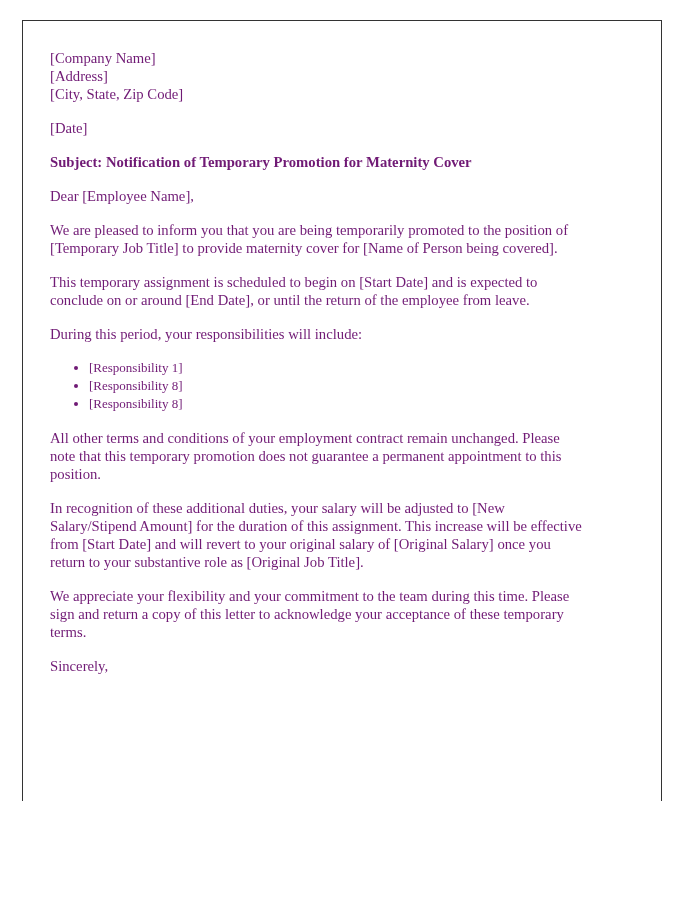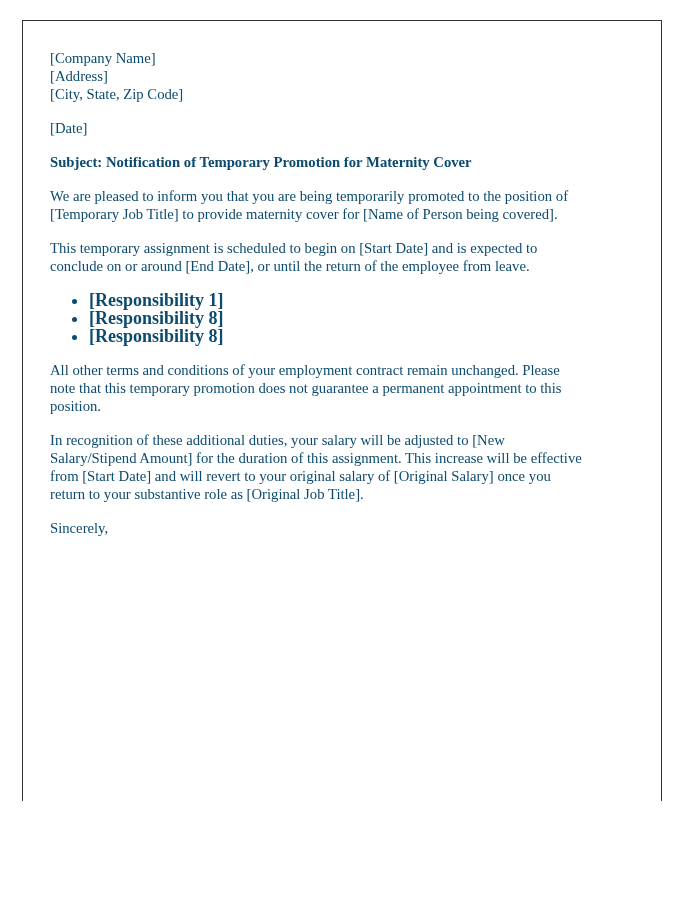--- a/index.html
+++ b/index.html
@@ -7,21 +7,21 @@
     padding: 0;
     background: #ffffff;
   }
   .canvas {
     position: relative;
     width: 700px;
     height: 900px;
     background: #ffffff;
     overflow: hidden;
     font-family: "Liberation Serif", "DejaVu Serif", serif;
-    color: #0c4a6e;
+    color: #701a75;
   }
   .page {
     position: absolute;
     left: 22px;
     top: 20px;
     width: 640px;
     height: 781px;
     box-sizing: border-box;
     background: #ffffff;
     border: 1px solid #333333;
@@ -38,23 +38,22 @@
   .block:first-child {
     margin-top: 0;
   }
   .subject {
     font-weight: bold;
     font-family: Liberation Serif, serif;
   }
   ul.bullets {
     margin: 16px 0;
     padding-left: 39px;
-    font-size: 18px;
+    font-size: 13px;
     line-height: 18px;
-    font-weight: bold;
   }
   ul.bullets li {
     list-style-type: disc;
     white-space: pre;
   }
 </style>
 </head>
 <body>
 
 <div class="canvas">
@@ -62,41 +61,46 @@
 
     <div class="block">[Company Name]
 [Address]
 [City, State, Zip Code]</div>
 
     <div class="block">[Date]</div>
 
 
     <div class="block subject">Subject: Notification of Temporary Promotion for Maternity Cover</div>
 
+    <div class="block">Dear [Employee Name],</div>
 
     <div class="block">We are pleased to inform you that you are being temporarily promoted to the position of
 [Temporary Job Title] to provide maternity cover for [Name of Person being covered].</div>
 
     <div class="block">This temporary assignment is scheduled to begin on [Start Date] and is expected to
 conclude on or around [End Date], or until the return of the employee from leave.</div>
 
+    <div class="block">During this period, your responsibilities will include:</div>
 
     <ul class="bullets">
       <li>[Responsibility 1]</li>
       <li>[Responsibility 8]</li>
       <li>[Responsibility 8]</li>
     </ul>
 
     <div class="block">All other terms and conditions of your employment contract remain unchanged. Please
 note that this temporary promotion does not guarantee a permanent appointment to this
 position.</div>
 
     <div class="block">In recognition of these additional duties, your salary will be adjusted to [New
 Salary/Stipend Amount] for the duration of this assignment. This increase will be effective
 from [Start Date] and will revert to your original salary of [Original Salary] once you
 return to your substantive role as [Original Job Title].</div>
 
+    <div class="block">We appreciate your flexibility and your commitment to the team during this time. Please
+sign and return a copy of this letter to acknowledge your acceptance of these temporary
+terms.</div>
 
     <div class="block">Sincerely,</div>
 
 
   </div>
 </div>
 
 </body></html>

